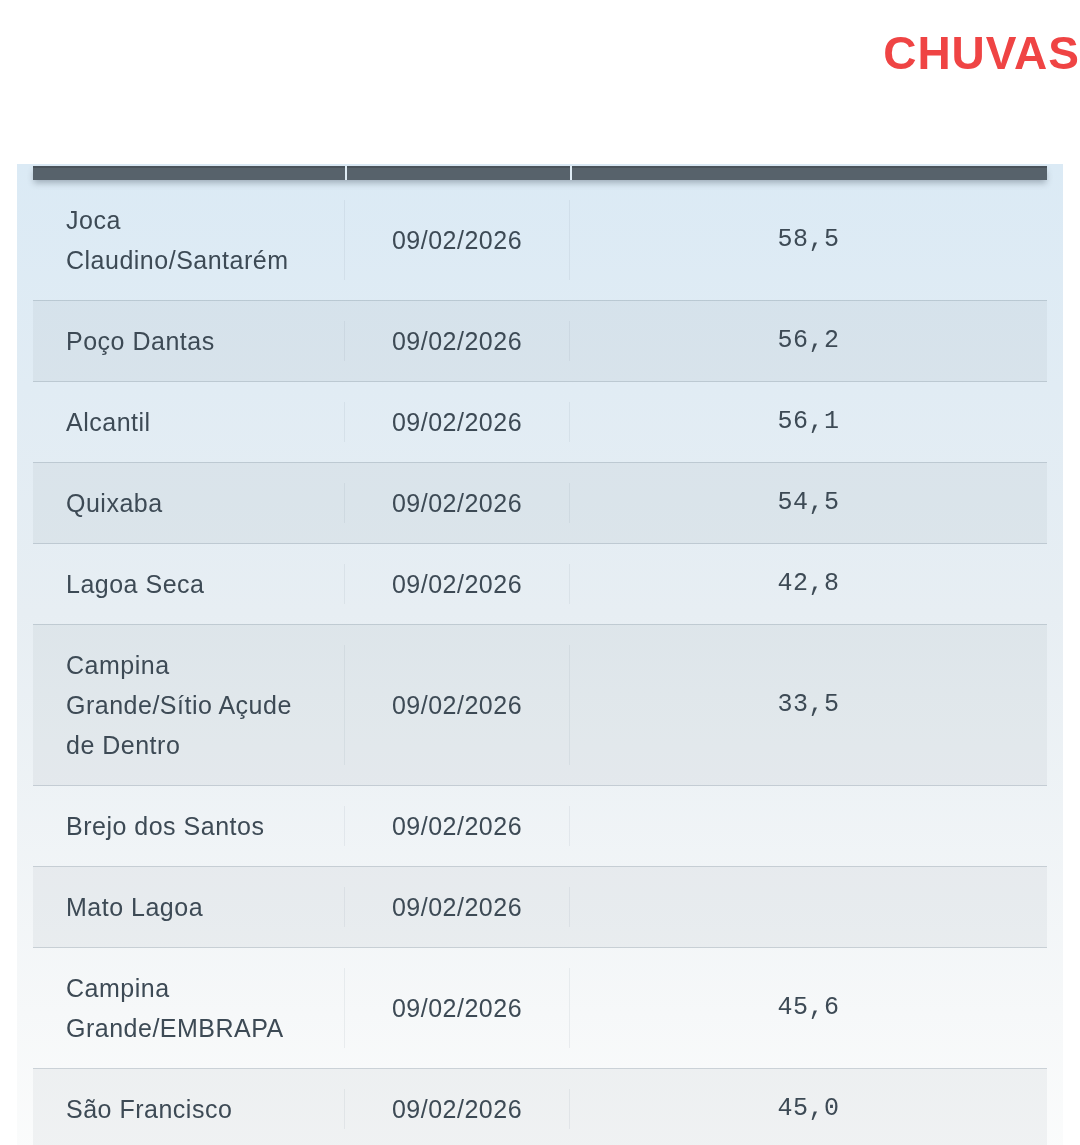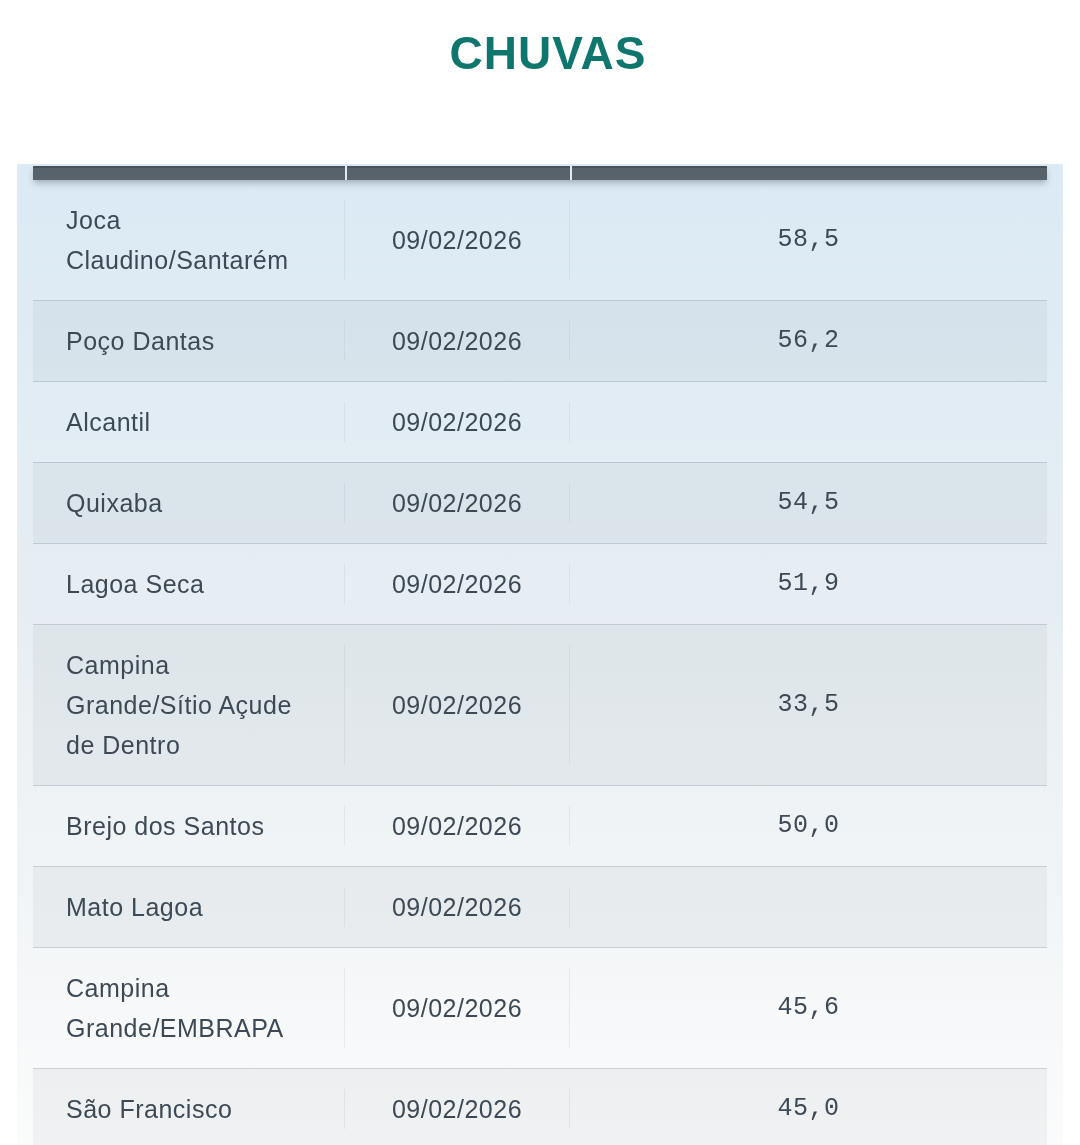--- a/index.html
+++ b/index.html
@@ -4,25 +4,25 @@
 <style>
   * { margin: 0; padding: 0; box-sizing: border-box; }
   html, body {
     width: 1080px; height: 1145px;
     background: #ffffff;
     overflow: hidden;
     font-family: "Liberation Sans", "DejaVu Sans", sans-serif;
   }
   .page-title {
     margin-top: 26px;
-    text-align: center;
+    text-align: right;
     font-size: 46px;
     font-weight: bold;
     letter-spacing: 1px;
-    color: #0f766e;
+    color: #ef4444;
     margin-left: 16px;
   }
   .table-panel {
     position: absolute;
     left: 17px; top: 164px;
     width: 1046px; height: 998px;
     padding: 2px 16px 0 16px;
     background: linear-gradient(180deg, #dbeaf5 0%, #e7eef3 45%, #f6f8f9 85%, #fbfcfc 100%);
   }
   .header-bar {
@@ -102,42 +102,42 @@
         <div class="cell value">58,5</div>
       </div>
       <div class="row alt">
         <div class="cell station">Poço Dantas</div>
         <div class="cell date">09/02/2026</div>
         <div class="cell value">56,2</div>
       </div>
       <div class="row">
         <div class="cell station">Alcantil</div>
         <div class="cell date">09/02/2026</div>
+        <div class="cell value">56,1</div>
       </div>
       <div class="row alt">
         <div class="cell station">Quixaba</div>
         <div class="cell date">09/02/2026</div>
         <div class="cell value">54,5</div>
       </div>
       <div class="row">
         <div class="cell station">Lagoa Seca</div>
         <div class="cell date">09/02/2026</div>
-        <div class="cell value">51,9</div>
+        <div class="cell value">42,8</div>
       </div>
       <div class="row alt">
         <div class="cell station">Campina
 Grande/Sítio Açude
 de Dentro</div>
         <div class="cell date">09/02/2026</div>
         <div class="cell value">33,5</div>
       </div>
       <div class="row">
         <div class="cell station">Brejo dos Santos</div>
         <div class="cell date">09/02/2026</div>
-        <div class="cell value">50,0</div>
       </div>
       <div class="row alt">
         <div class="cell station">Mato Lagoa</div>
         <div class="cell date">09/02/2026</div>
       </div>
       <div class="row">
         <div class="cell station">Campina
 Grande/EMBRAPA</div>
         <div class="cell date">09/02/2026</div>
         <div class="cell value">45,6</div>

